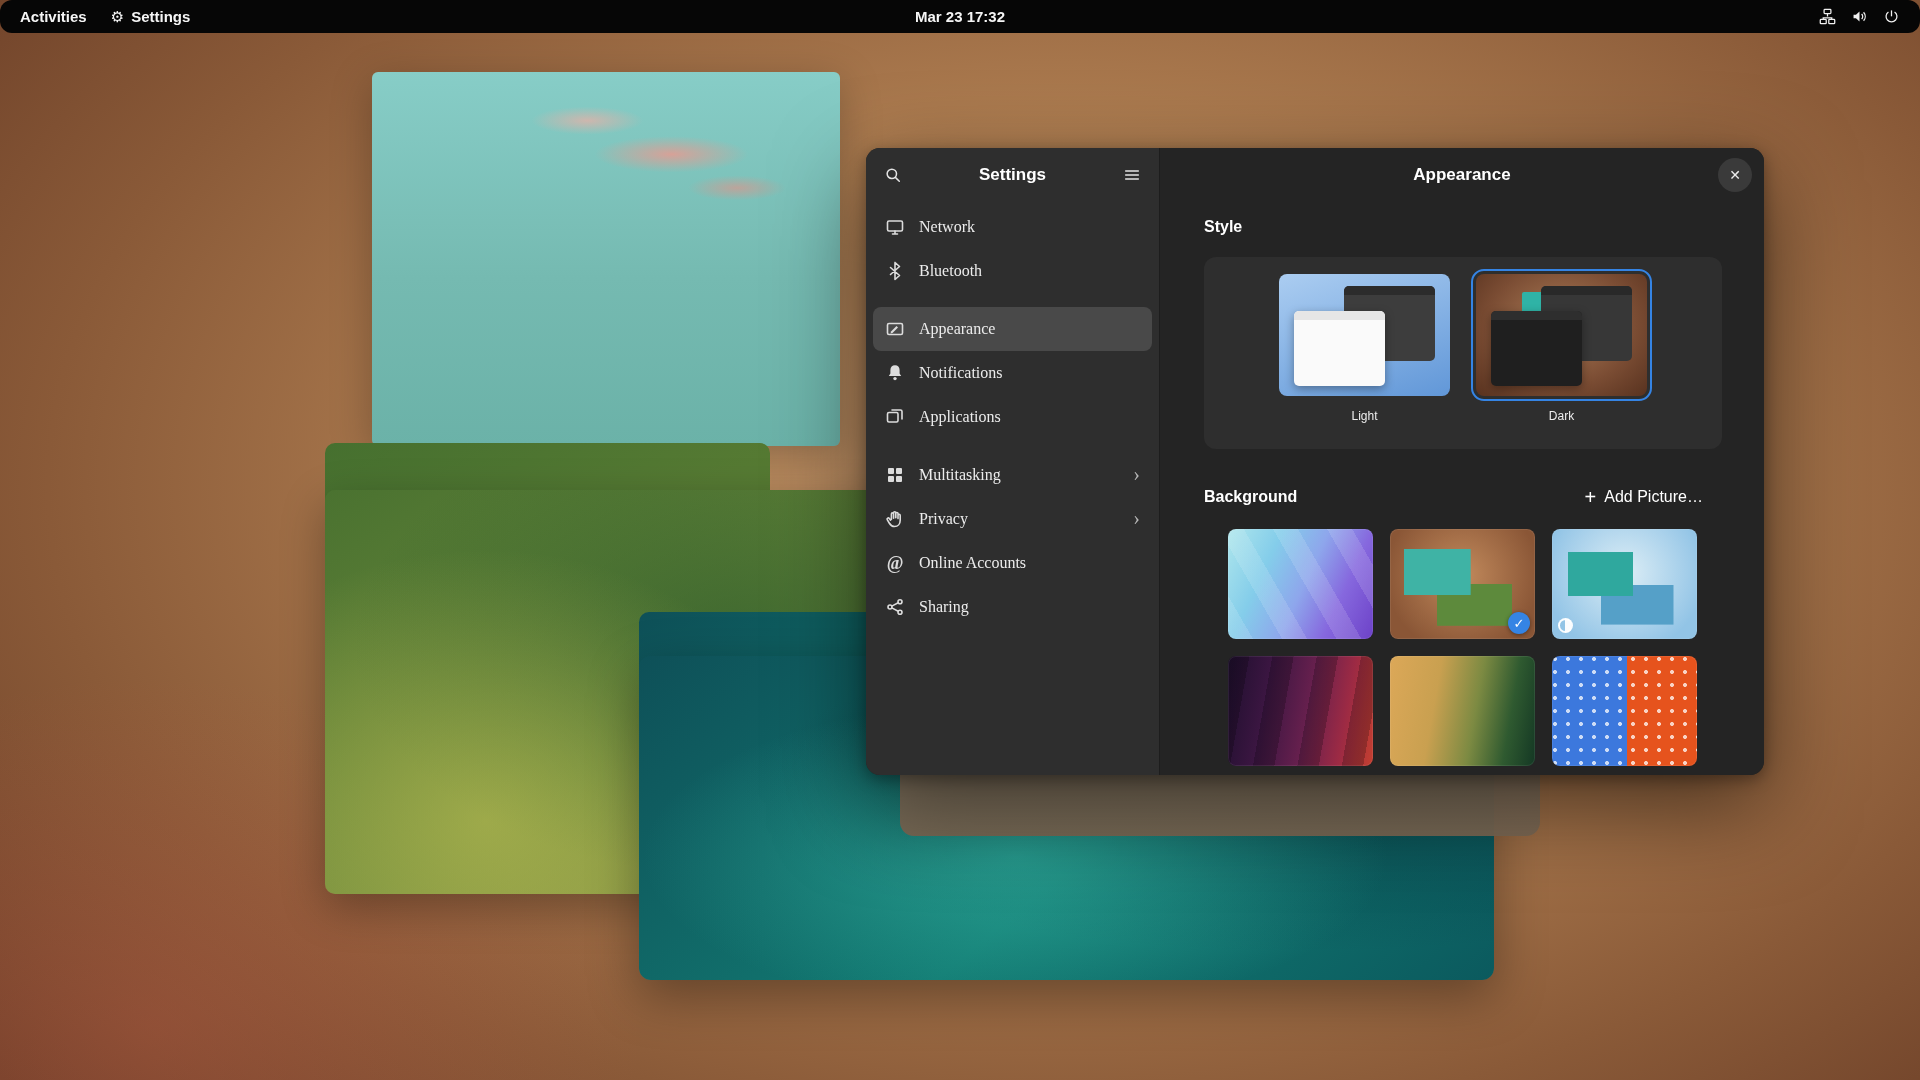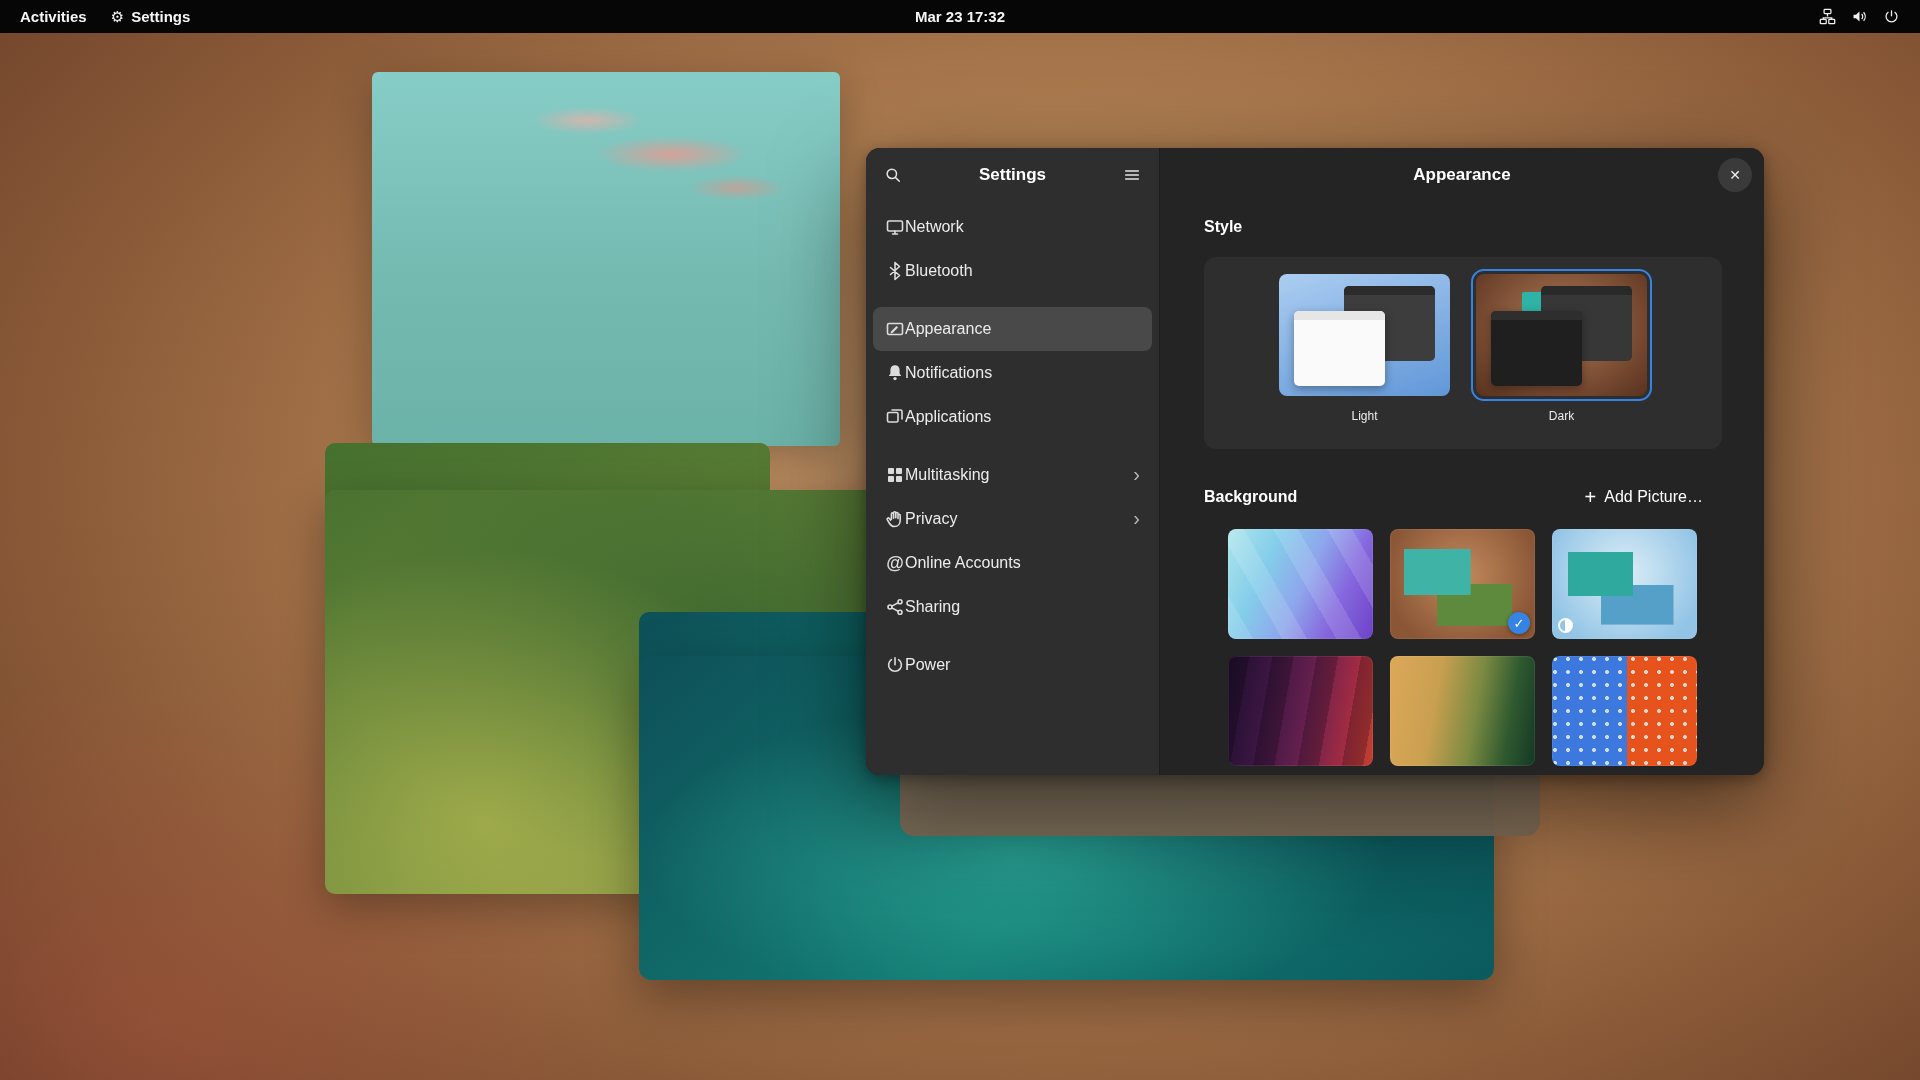--- a/index.html
+++ b/index.html
@@ -30,39 +30,39 @@
   .shape-teal{left:639px;top:656px;width:855px;height:324px;border-radius:12px;z-index:3;
     background:
       radial-gradient(ellipse at 44% 62%, rgba(56,188,168,.55), transparent 55%),
       radial-gradient(ellipse at 78% 42%, rgba(8,56,66,.6), transparent 60%),
       linear-gradient(140deg,#0e5058 0%,#127a72 55%,#0b5a5e 100%);
     box-shadow:0 16px 50px rgba(0,0,0,.35);}
   .shape-beige{left:900px;top:690px;width:640px;height:146px;border-radius:14px;z-index:4;
     background:linear-gradient(180deg,#93806a,#7e6b56);opacity:.96;}
   
   .topbar{position:absolute;left:0;top:0;width:1920px;height:33px;background:#060606;z-index:100;
-    display:flex;align-items:center;color:#f5f5f5;font-size:15px;font-weight:bold;padding:0 8px;box-sizing:border-box;}
+    display:flex;align-items:center;color:#f5f5f5;font-size:15px;font-weight:bold;padding:0 8px;box-sizing:border-box;border-radius:12px;}
   .tb-btn{display:flex;align-items:center;gap:7px;padding:0 12px;height:27px;border-radius:14px;cursor:pointer;}
   .tb-gear{font-size:15px;line-height:1;}
   .tb-clock{position:absolute;left:50%;transform:translateX(-50%);padding:0 12px;height:27px;display:flex;align-items:center;border-radius:14px;cursor:pointer;}
   .tb-status{margin-left:auto;display:flex;align-items:center;gap:15px;padding:0 12px;height:27px;border-radius:14px;cursor:pointer;}
   .tb-status svg{width:17px;height:17px;stroke:#f0f0f0;fill:none;stroke-width:1.5;}
   
   .window{position:absolute;left:866px;top:148px;width:898px;height:627px;z-index:10;display:flex;
     border-radius:14px;overflow:hidden;background:#242424;
     box-shadow:0 30px 90px rgba(0,0,0,.55), 0 4px 16px rgba(0,0,0,.35);}
   
   .sidebar{width:294px;background:#2e2e2e;flex-shrink:0;border-right:1px solid #1d1d1d;box-sizing:border-box;}
   .side-header{height:54px;display:flex;align-items:center;padding:0 10px;}
   .icon-btn{width:34px;height:34px;border-radius:8px;background:transparent;border:none;display:flex;align-items:center;justify-content:center;cursor:pointer;}
   .icon-btn svg{width:18px;height:18px;stroke:#e3e3e3;fill:none;stroke-width:1.7;stroke-linecap:round;}
   .side-title{flex:1;text-align:center;color:#fff;font-weight:bold;font-size:17px;}
   .nav{padding:3px 7px 0 7px;}
   .nav-group + .nav-group{margin-top:14px;}
-  .nav-item{height:44px;display:flex;align-items:center;gap:0;padding:0 12px;border-radius:8px;cursor:pointer;color:#ececec;font-size:16px;}
+  .nav-item{height:44px;display:flex;align-items:center;gap:14px;padding:0 12px;border-radius:8px;cursor:pointer;color:#ececec;font-size:16px;font-family:Liberation Serif, serif;}
   .nav-item.selected{background:rgba(255,255,255,.13);}
   .nav-icon{width:20px;height:20px;display:flex;align-items:center;justify-content:center;flex-shrink:0;}
   .nav-icon svg{width:20px;height:20px;stroke:#dcdcdc;fill:none;stroke-width:1.6;stroke-linecap:round;stroke-linejoin:round;}
   .nav-icon .fill{fill:#dcdcdc;stroke:none;}
   .at-glyph{font-size:18px;font-weight:bold;color:#dcdcdc;line-height:1;}
   .nav-label{flex:1;white-space:nowrap;}
   .chevron{color:#b9b9b9;font-size:20px;line-height:1;padding-bottom:3px;}
   
   .content{position:relative;flex:1;background:#242424;color:#fff;}
   .content-header{height:54px;display:flex;align-items:center;justify-content:center;position:relative;}
@@ -261,29 +261,20 @@
                   <circle cx="15" cy="4.8" r="2"></circle>
                   <circle cx="15" cy="15.2" r="2"></circle>
                   <path d="M6.8 9.1l6.4-3.3M6.8 10.9l6.4 3.3"></path>
                 </svg>
               </span>
             <span class="nav-label">Sharing</span>
           </div>
         </div>
 
         <div class="nav-group">
-          <div class="nav-item">
-            <span class="nav-icon">
-                <svg viewBox="0 0 20 20">
-                  <path d="M10 2.8v7"></path>
-                  <path d="M13.6 4.6a6.4 6.4 0 1 1-7.2 0"></path>
-                </svg>
-              </span>
-            <span class="nav-label">Power</span>
-          </div>
         </div>
       </nav>
     </div>
 
     <div class="content">
       <div class="content-header">
         <div class="content-title">Appearance</div>
         <button class="close-btn">
           <span>✕</span>
         </button>

